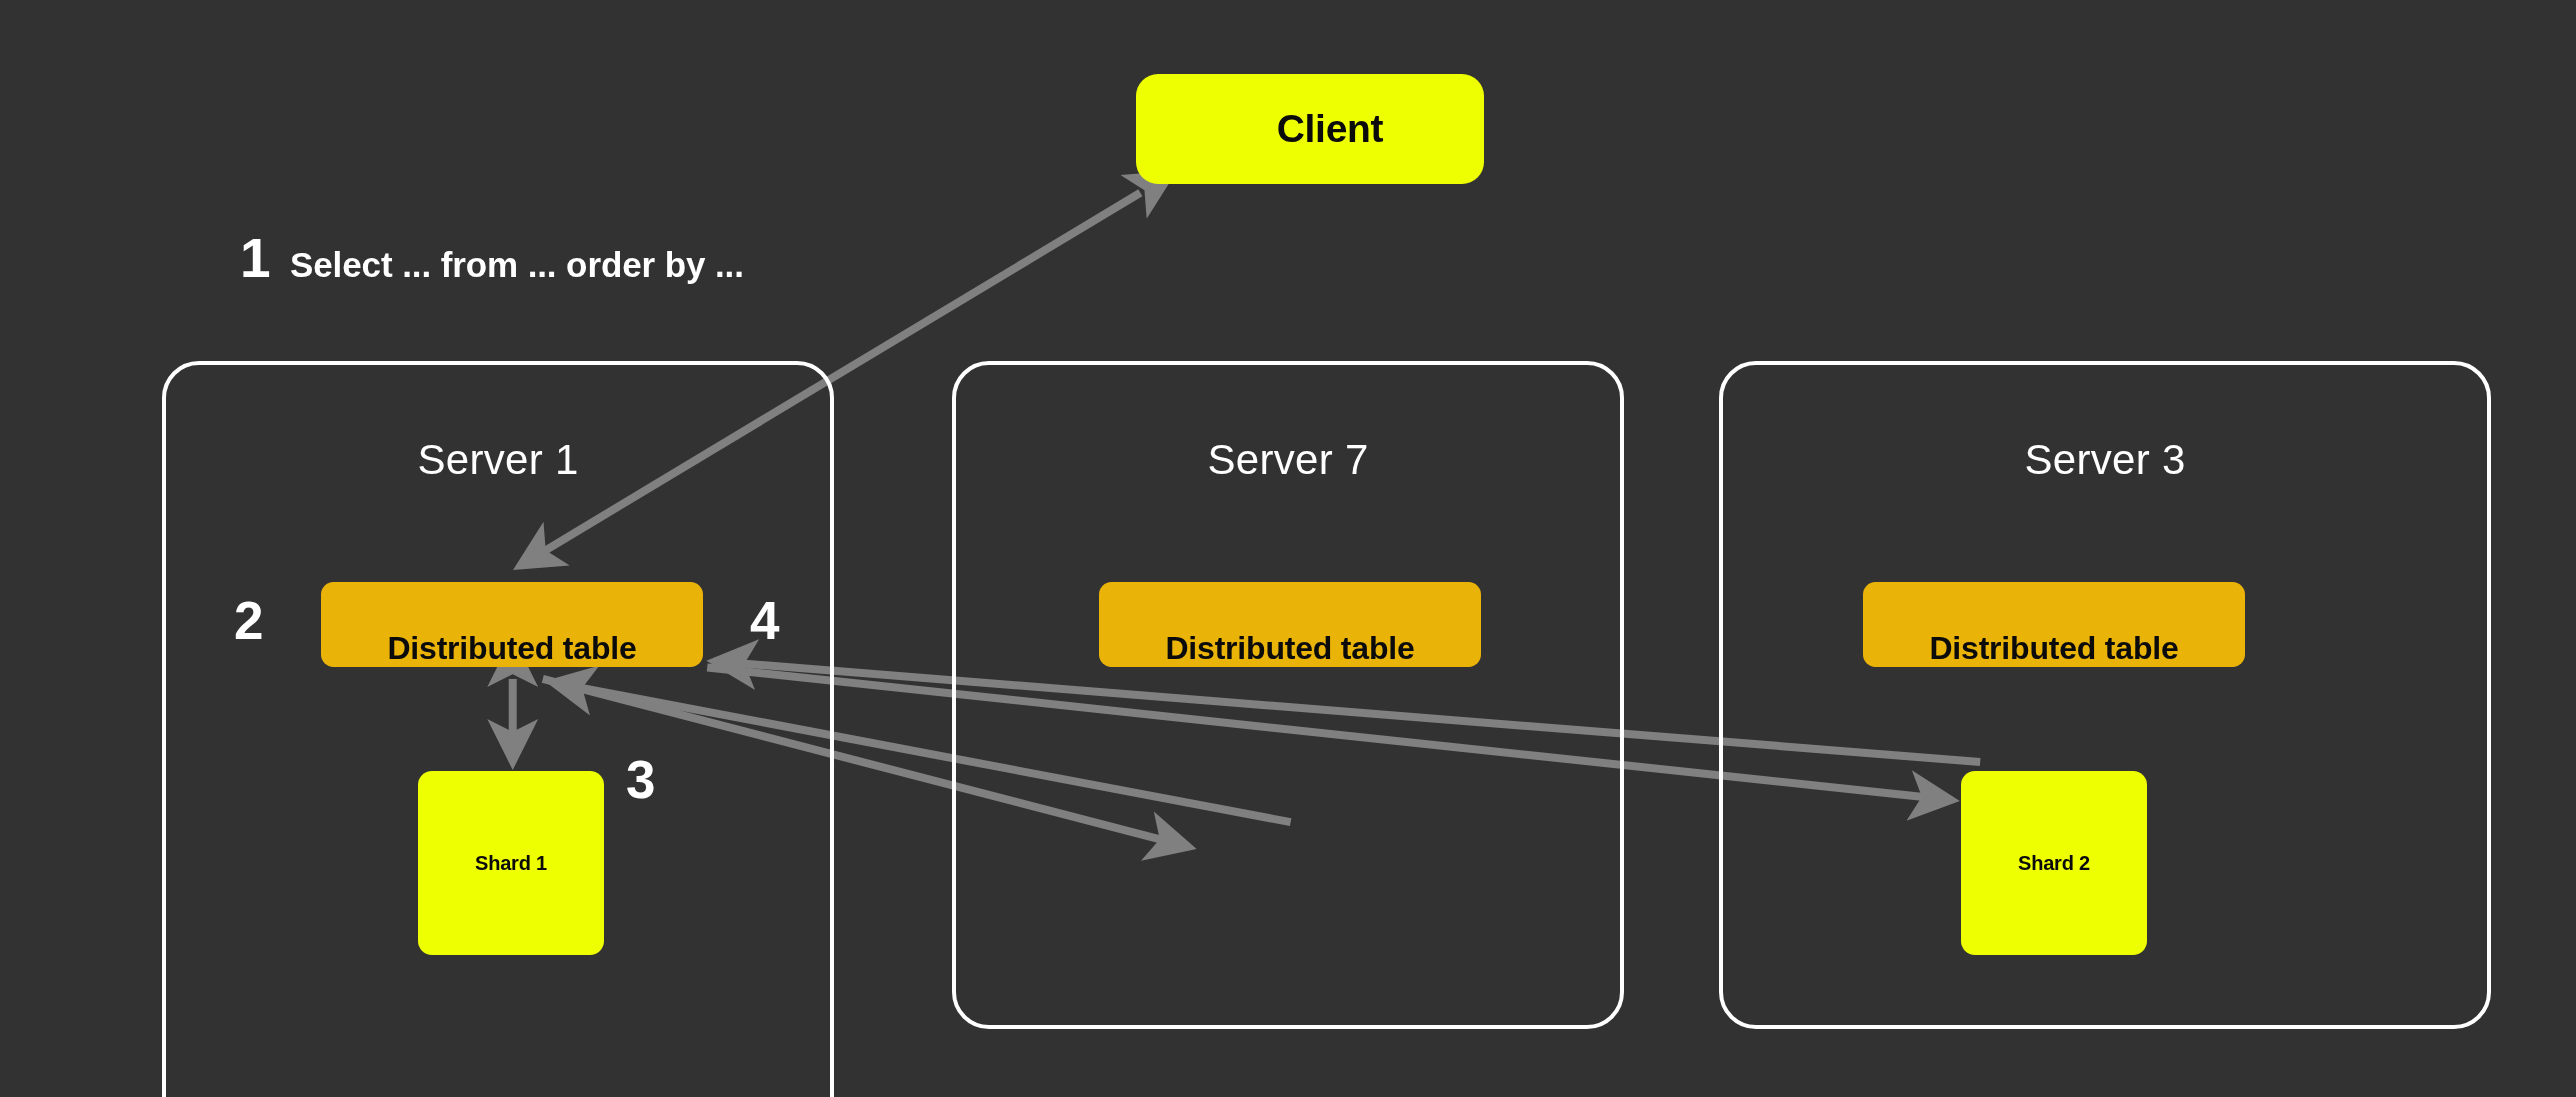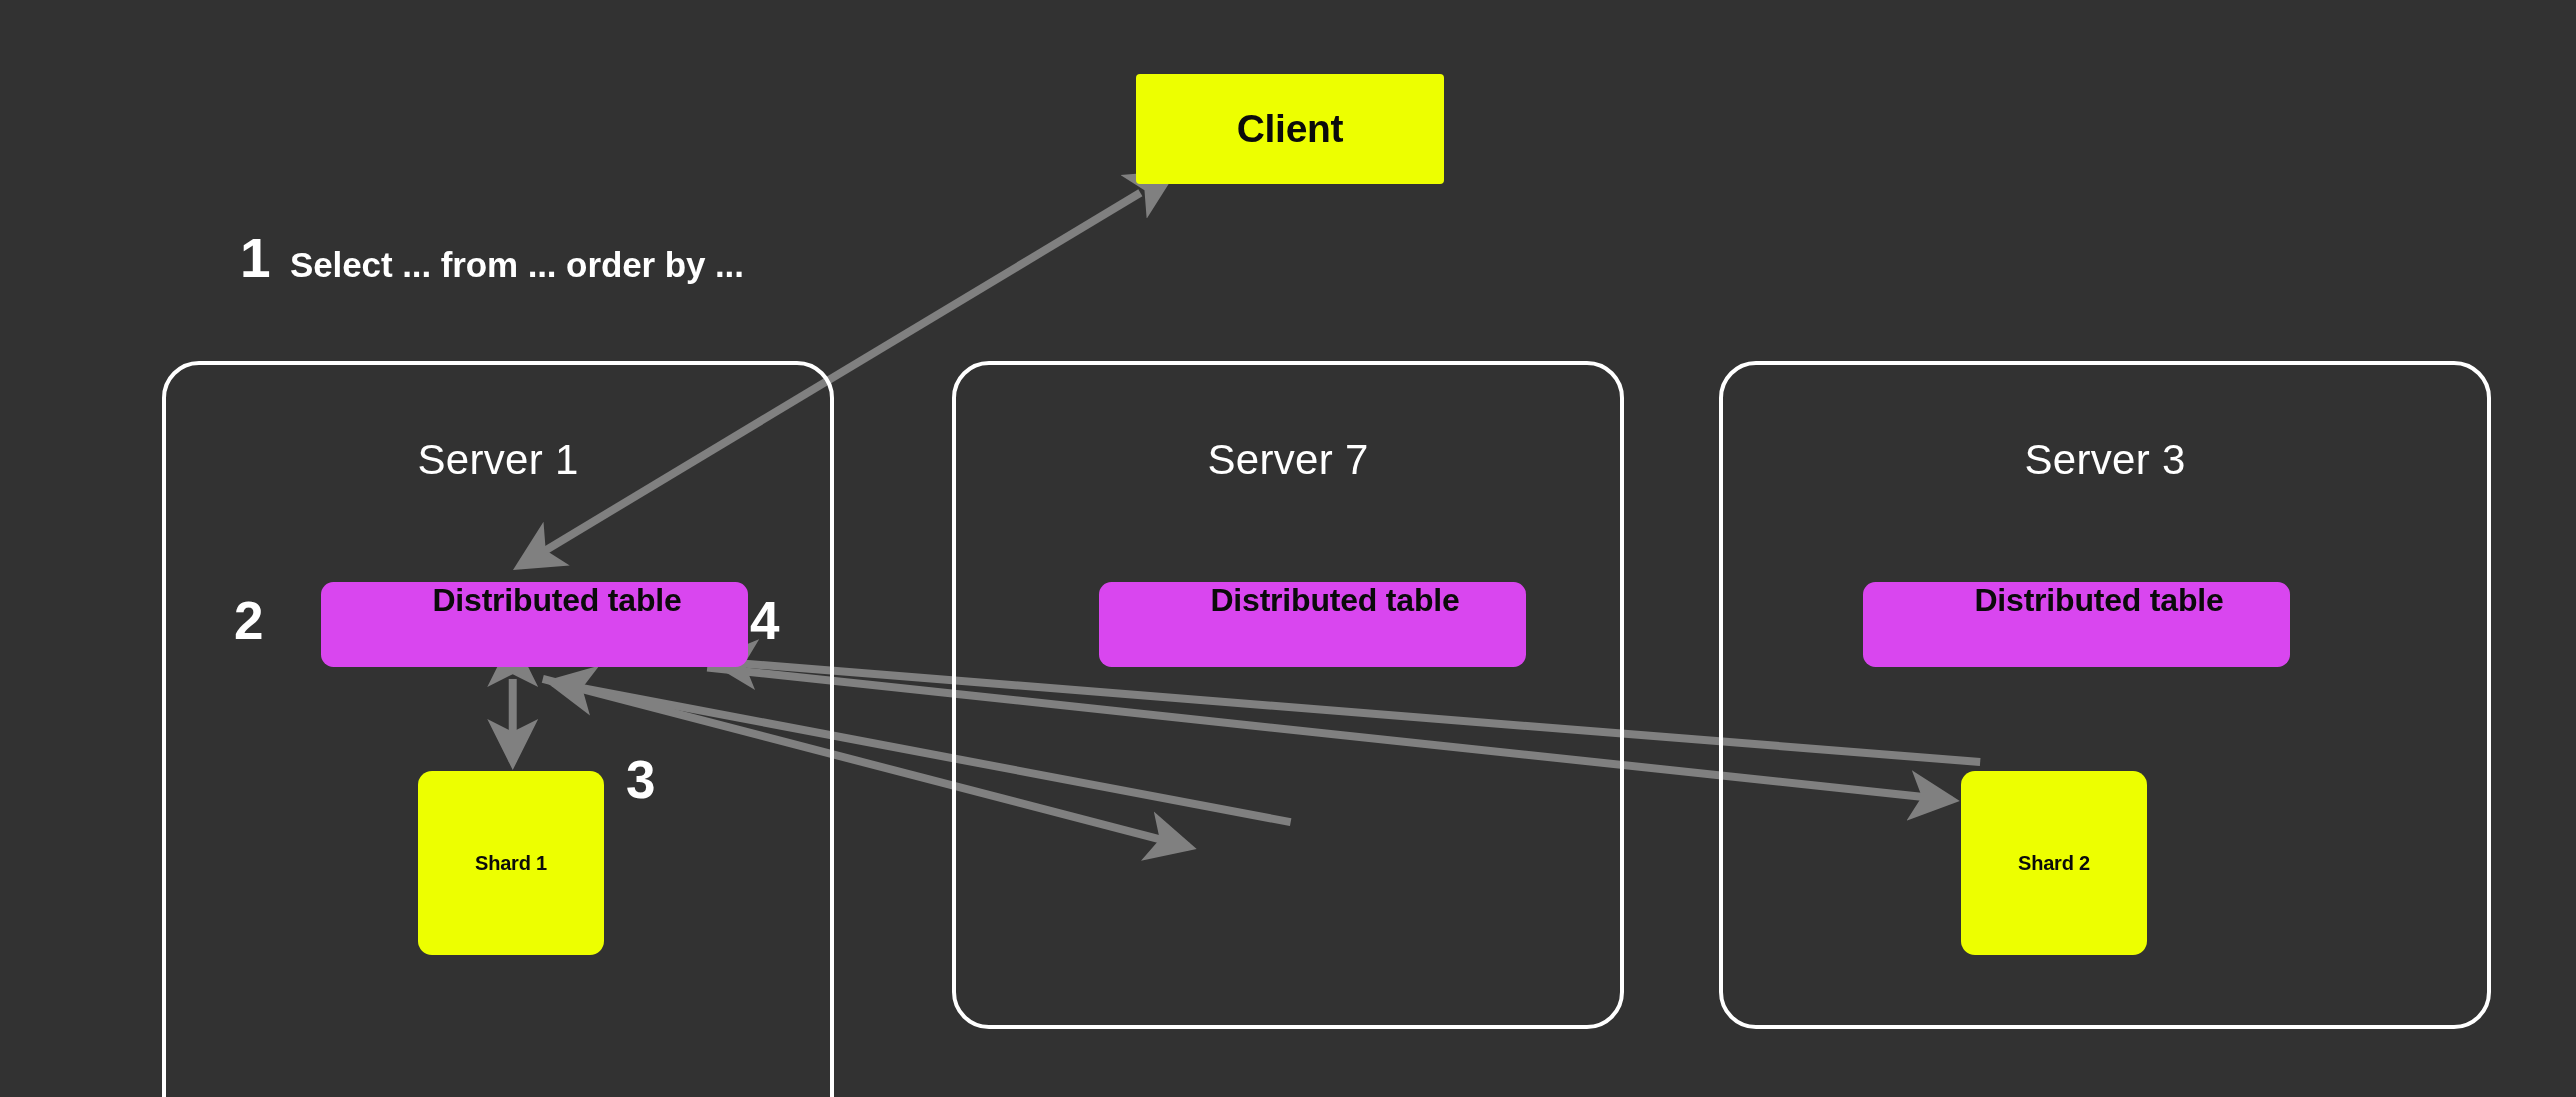--- a/index.html
+++ b/index.html
@@ -46,31 +46,30 @@
     color: #ffffff;
     font-size: 42px;
     font-weight: 400;
     letter-spacing: 0.3px;
     line-height: 1;
   }
 
   
   .dist-table {
     position: absolute;
-    background: #d946ef;
+    background: #eab308;
     border-radius: 12.4px;
     color: #0b0b0b;
     font-size: 32px;
     font-weight: 700;
     display: flex;
-    align-items: flex-start;
+    align-items: flex-end;
     justify-content: center;
     letter-spacing: -0.2px;
     z-index: 4;
-    padding-left: 45px;
   }
 
   
   .shard {
     position: absolute;
     background: #edff00;
     border-radius: 14px;
     color: #0b0b0b;
     font-size: 20px;
     font-weight: 700;
@@ -82,29 +81,30 @@
   }
 
   
   #client-box {
     position: absolute;
     left: 1136px;
     top: 74px;
     width: 308px;
     height: 110px;
     background: #edff00;
-    border-radius: 4px;
+    border-radius: 22px;
     color: #0b0b0b;
     font-size: 39px;
     font-weight: 700;
     display: flex;
     align-items: center;
     justify-content: center;
     letter-spacing: -0.3px;
     z-index: 4;
+    padding-left: 40px;
   }
 
   
   .step-num {
     position: absolute;
     color: #ffffff;
     font-weight: 700;
     line-height: 1;
     z-index: 5;
   }

